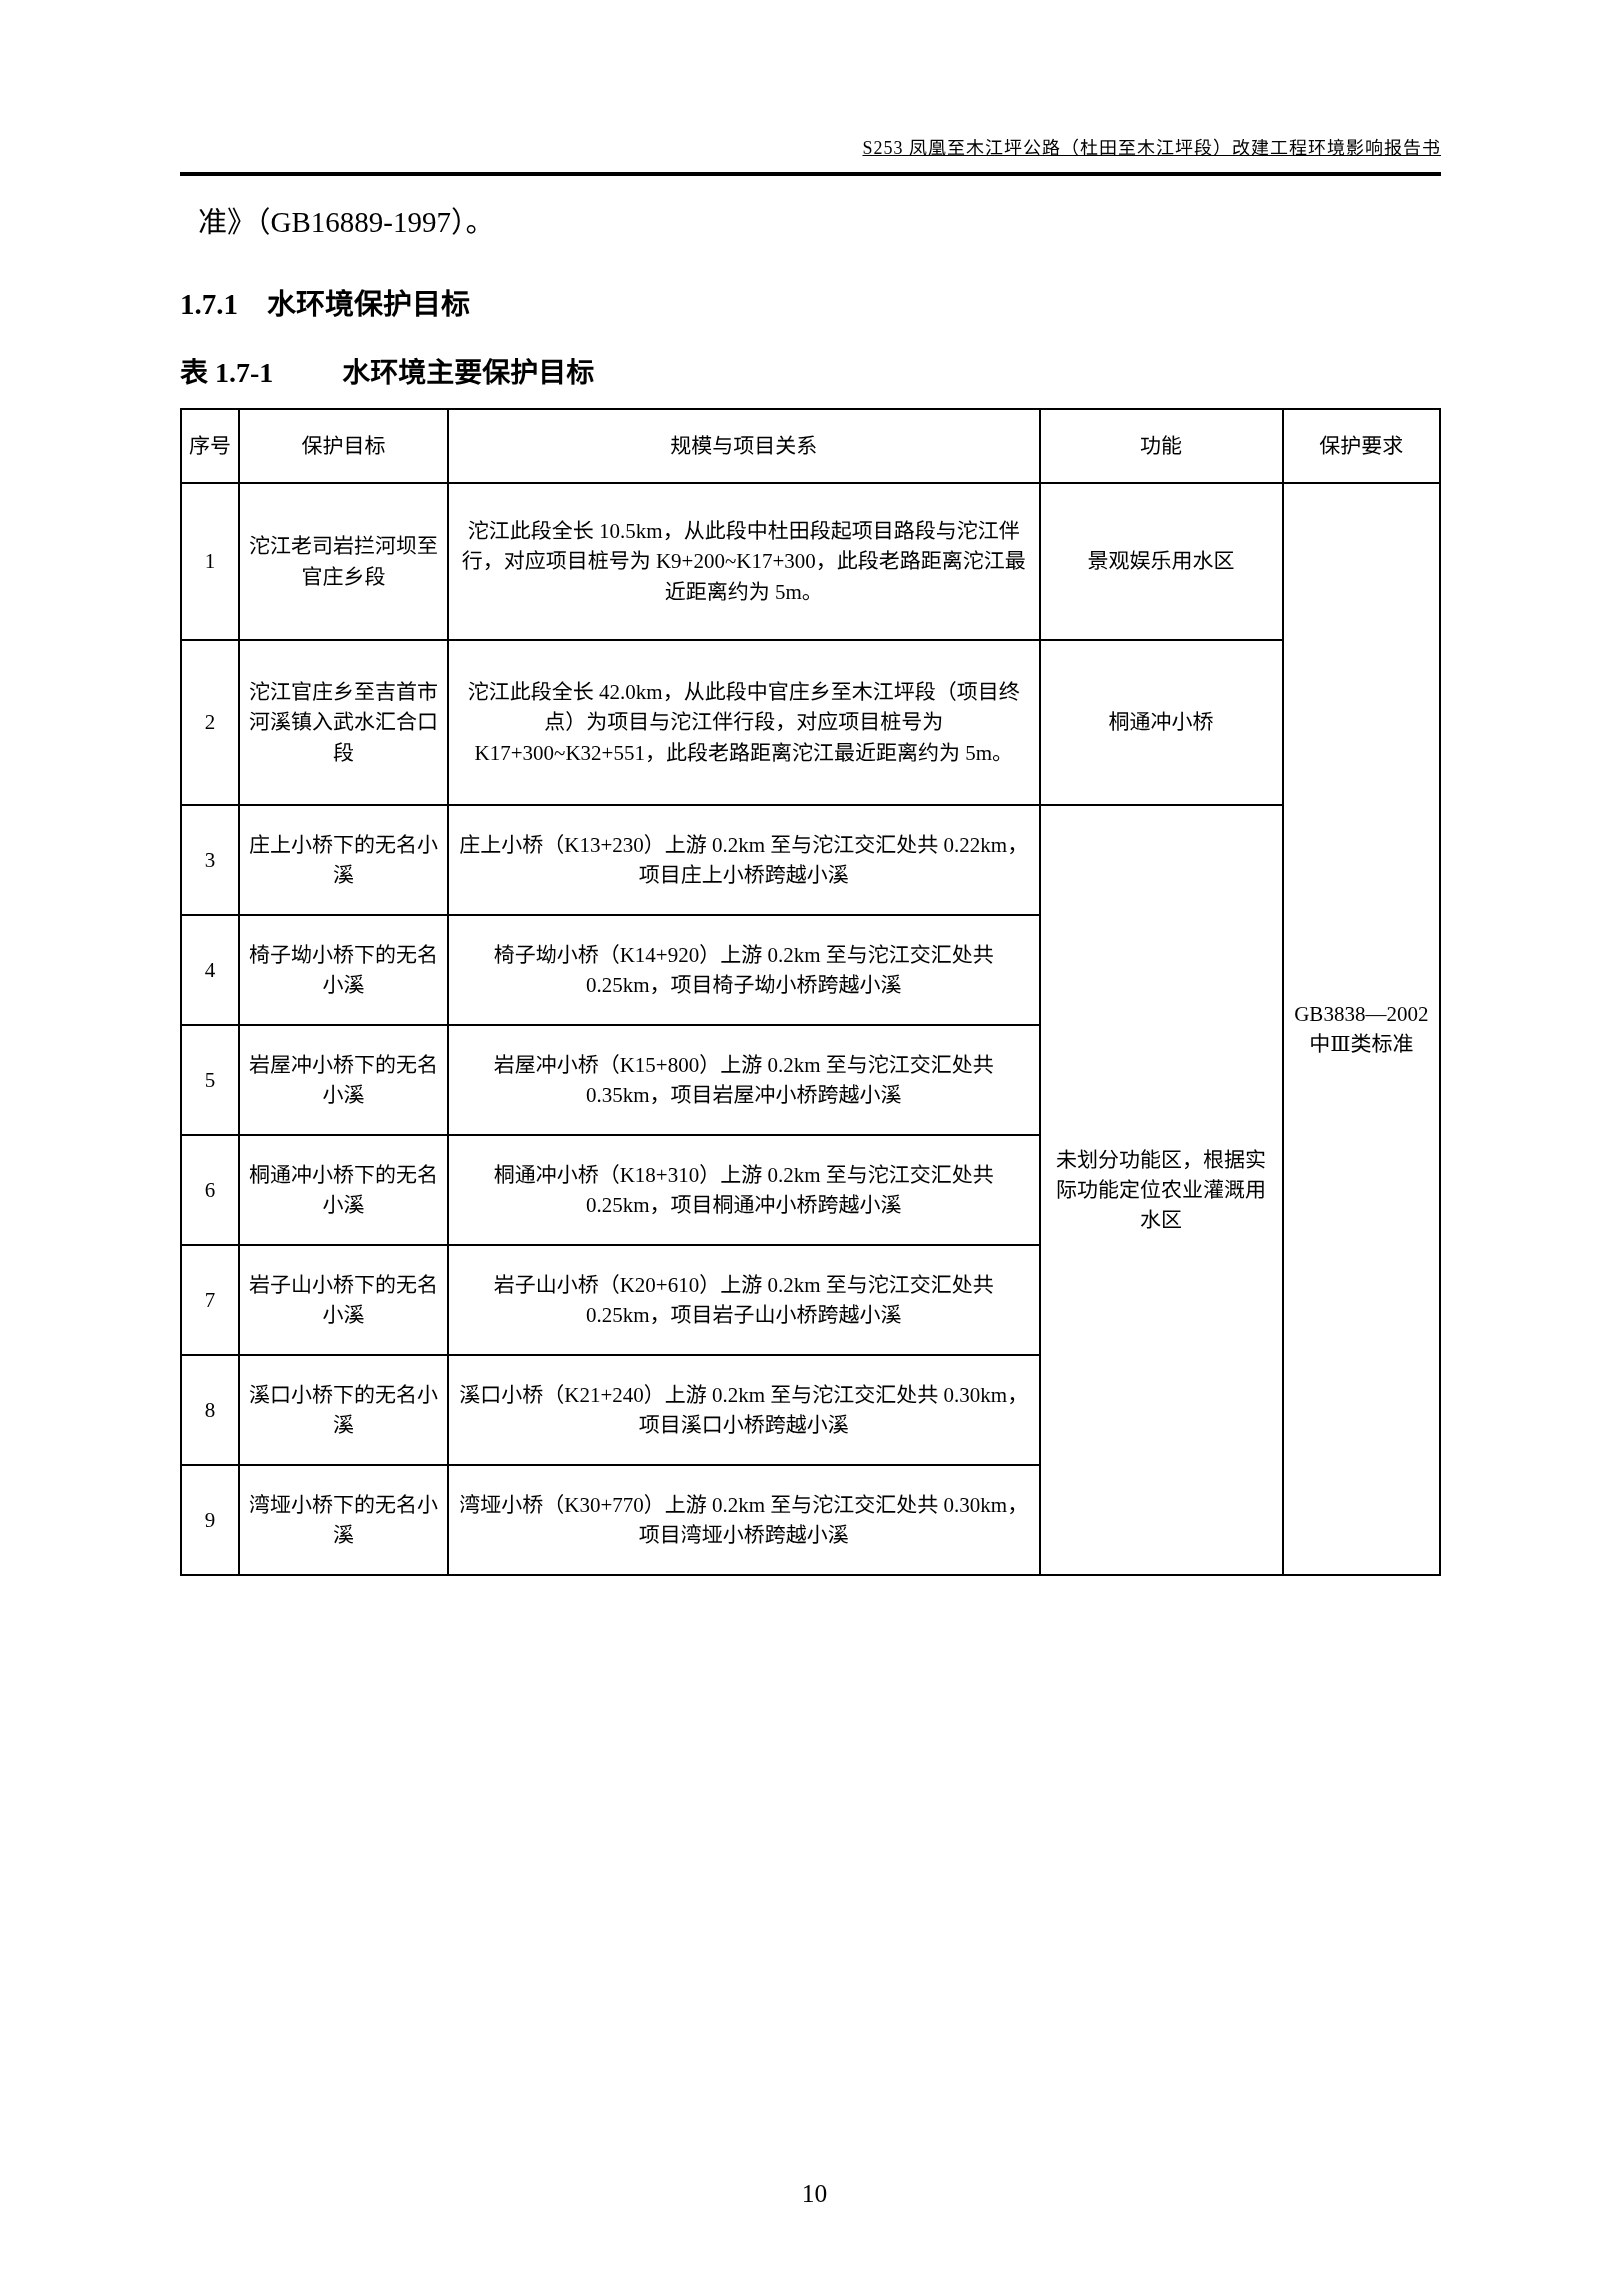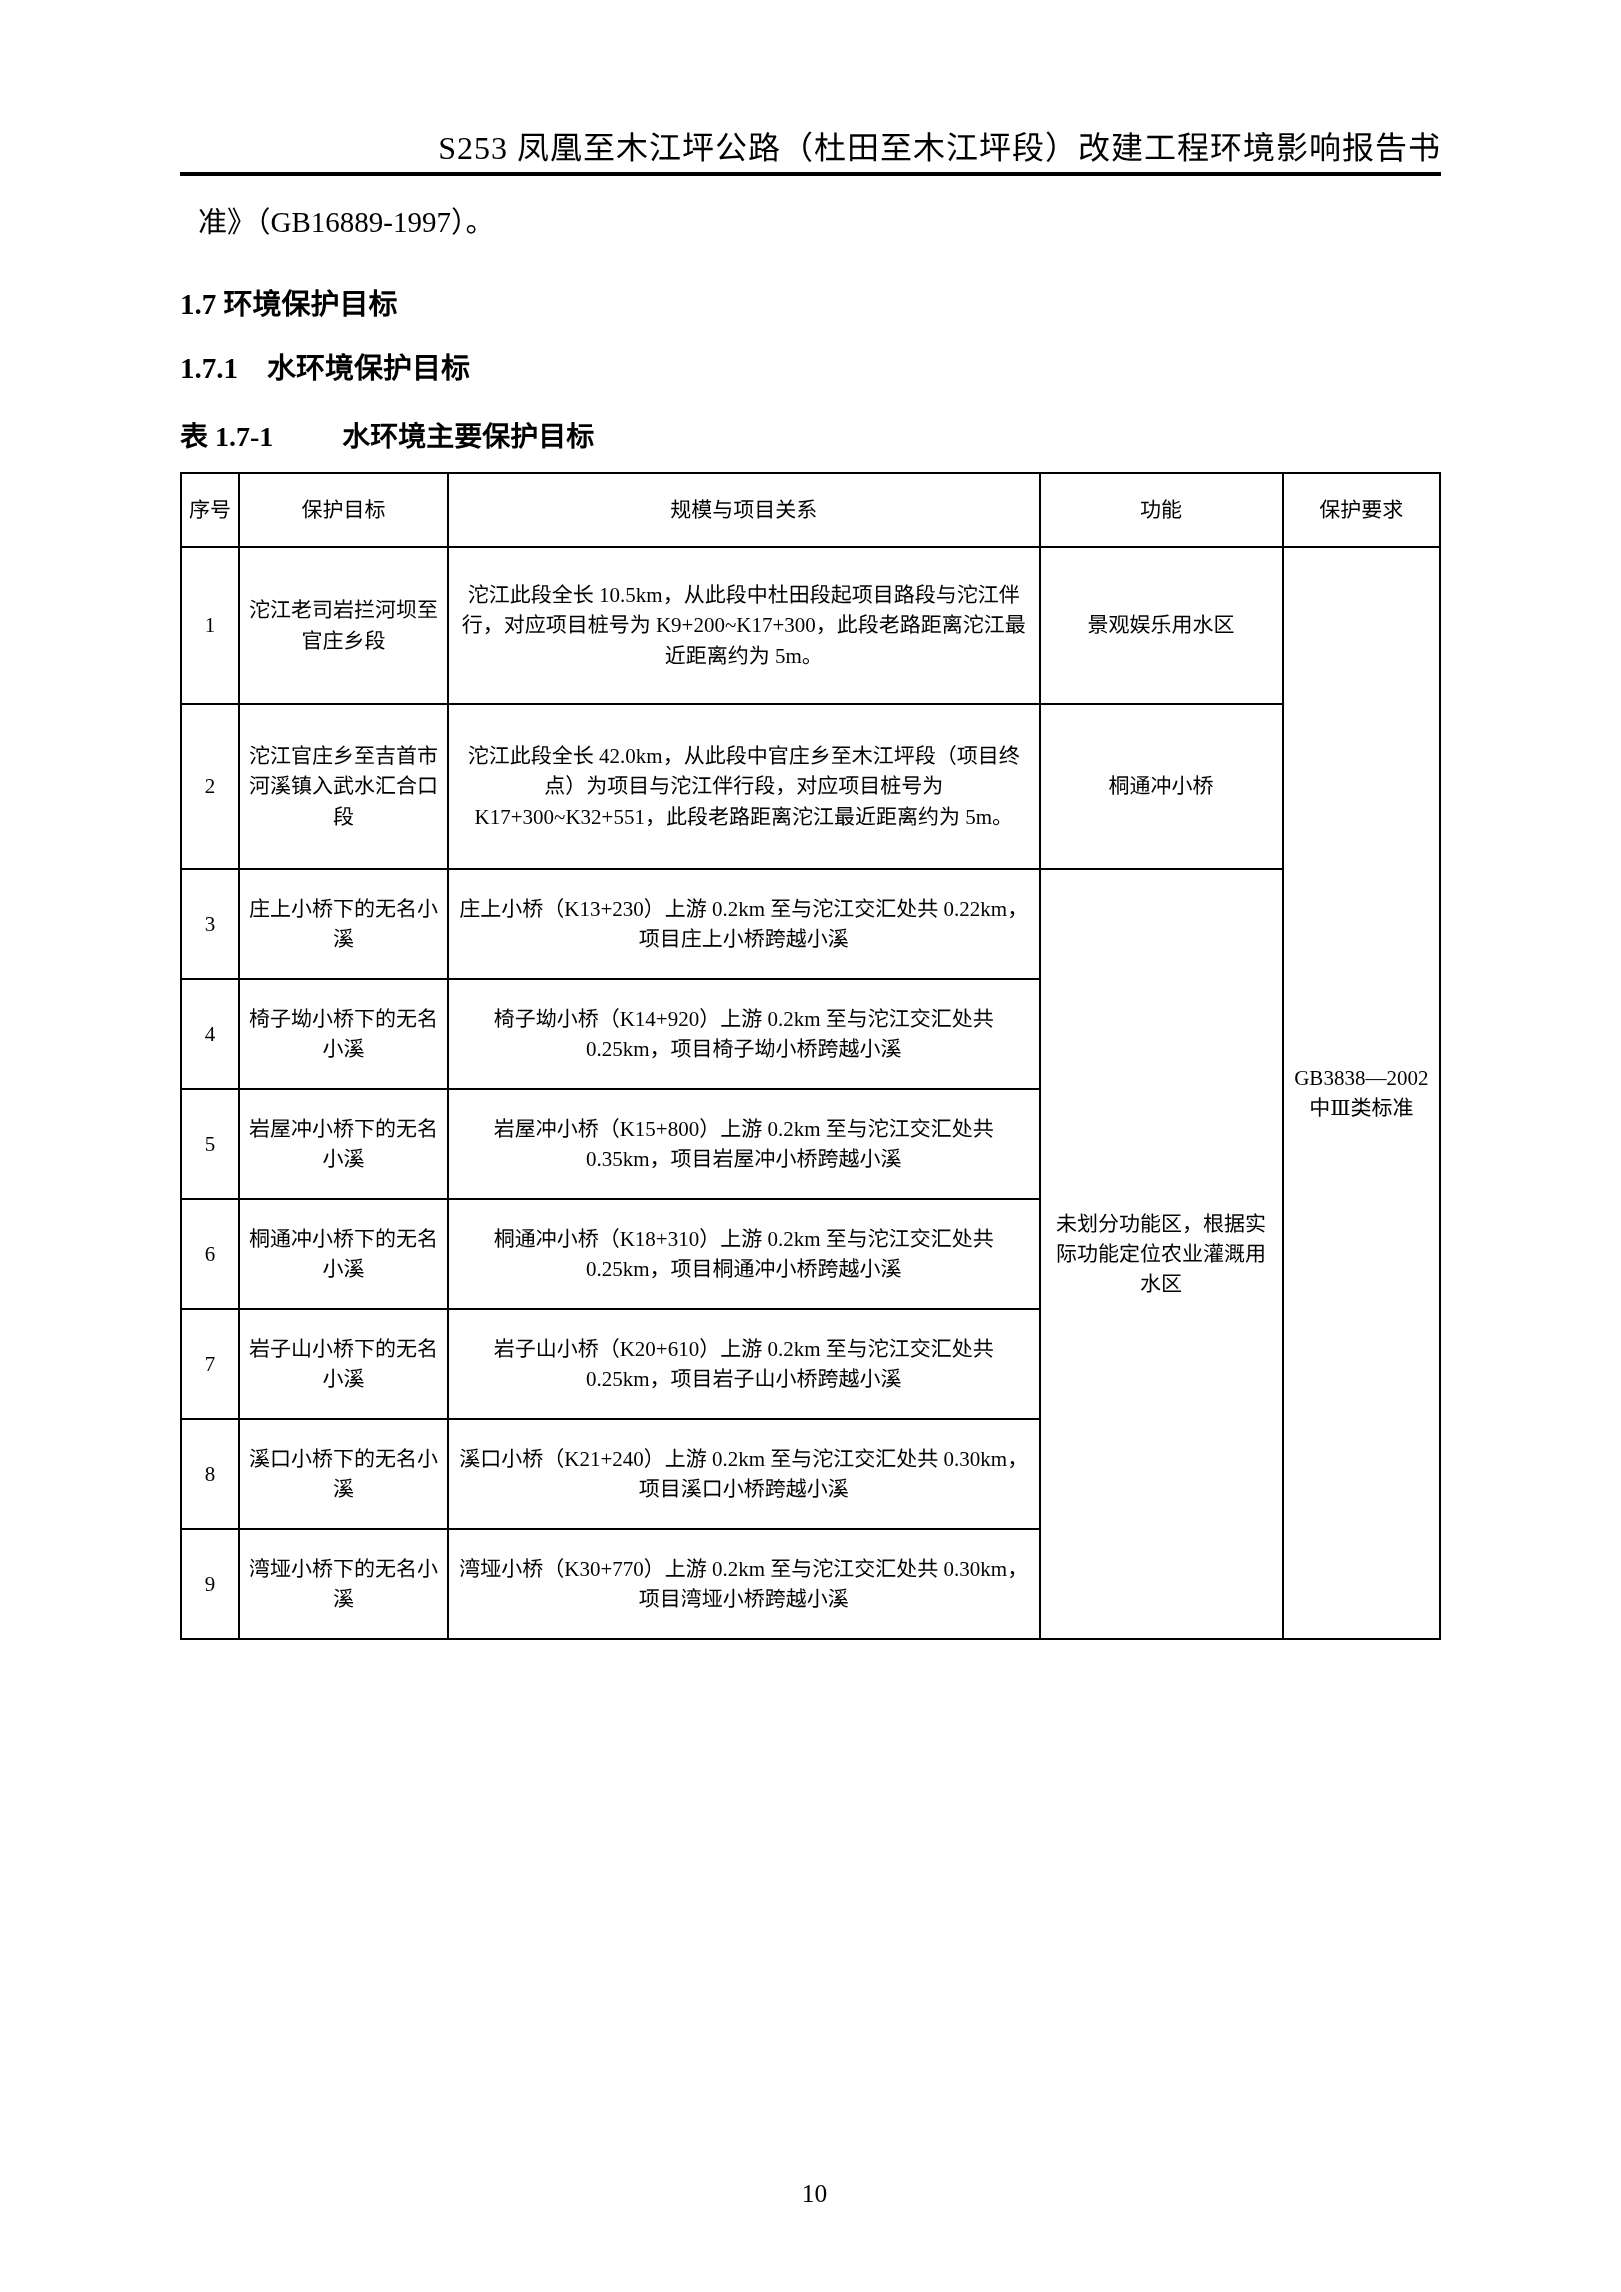--- a/index.html
+++ b/index.html
@@ -19,23 +19,24 @@
     color: #000000;
     overflow: hidden;
   }
   
   .header {
     padding-top: 135px;
   }
   .header-title {
     display: block;
     text-align: right;
-    font-size: 32px;
+    font-size: 18px;
     line-height: 27.4px;
     letter-spacing: 1px;
+    text-decoration: underline;
   }
   .header-rule {
     margin-top: 9.8px;
     height: 3.9px;
     background: #000000;
   }
   
   .doc-body {
     font-size: 29px;
     line-height: 64px;
@@ -109,21 +110,20 @@
 
   <div class="header">
     <span class="header-title">S253 凤凰至木江坪公路（杜田至木江坪段）改建工程环境影响报告书</span>
     <div class="header-rule"></div>
   </div>
 
   <div class="doc-body">
 
     <p class="continuation">准》（GB16889-1997）。</p>
 
-    <h2 class="sec-title">1.7 环境保护目标</h2>
 
 
     <h3 class="sec-title">1.7.1　水环境保护目标</h3>
 
 
     <div class="table-caption">
       <span class="cap-label">表 1.7-1</span><span>水环境主要保护目标</span>
     </div>
 
     <table class="water-table">

